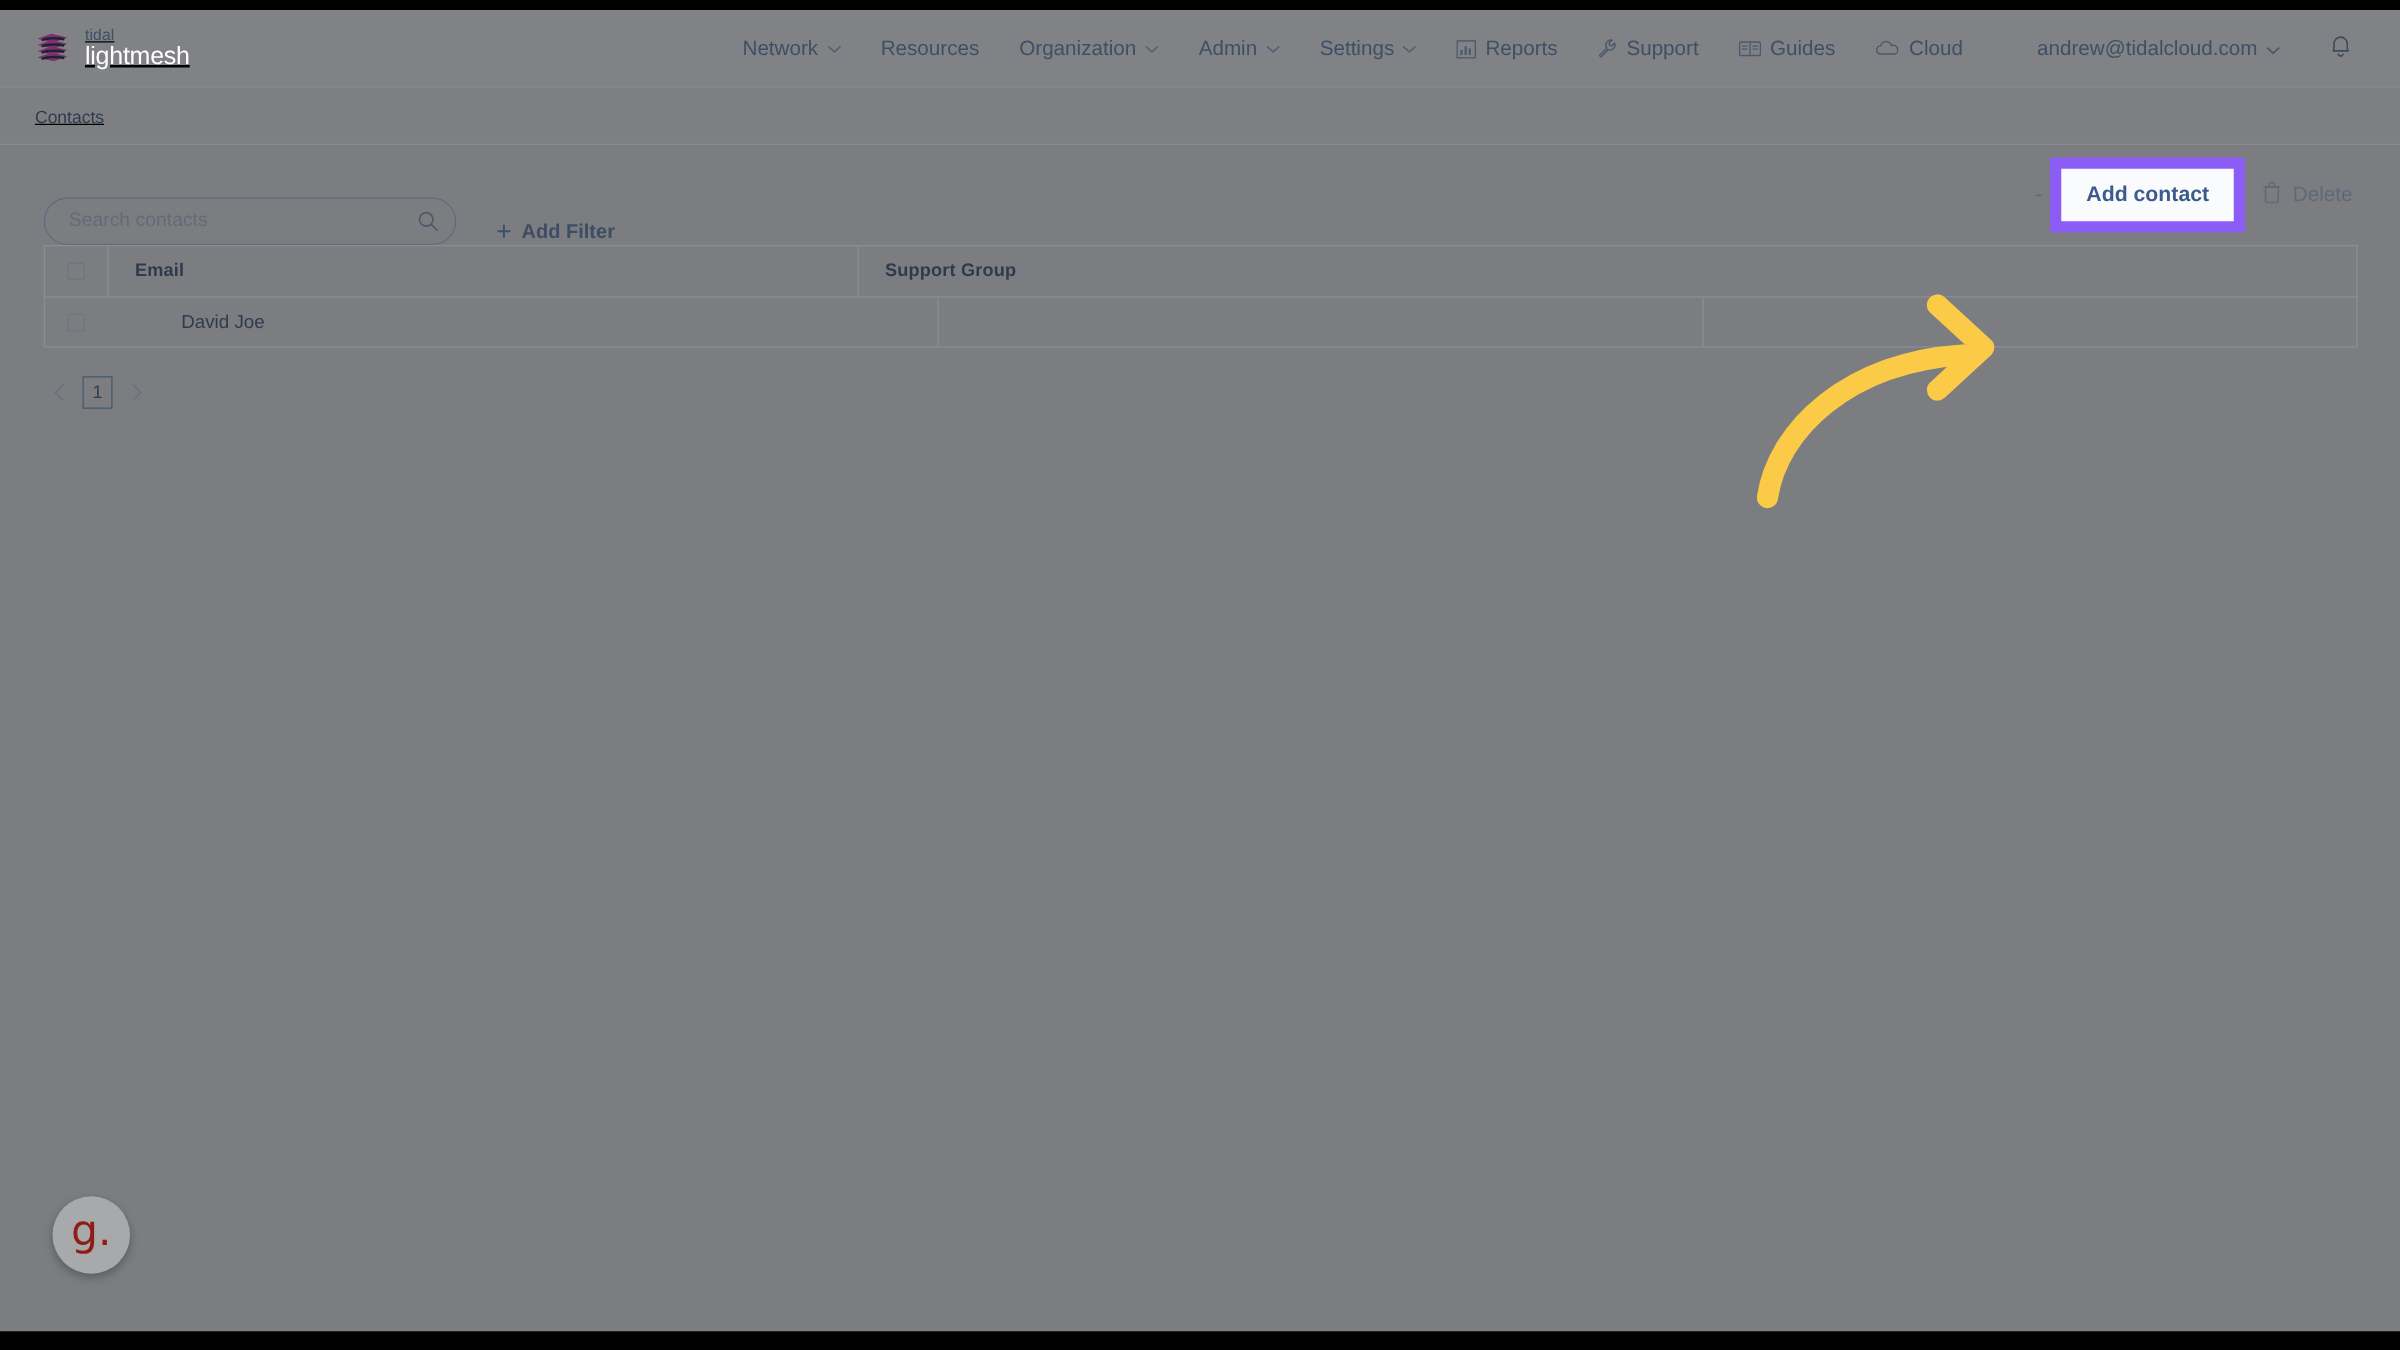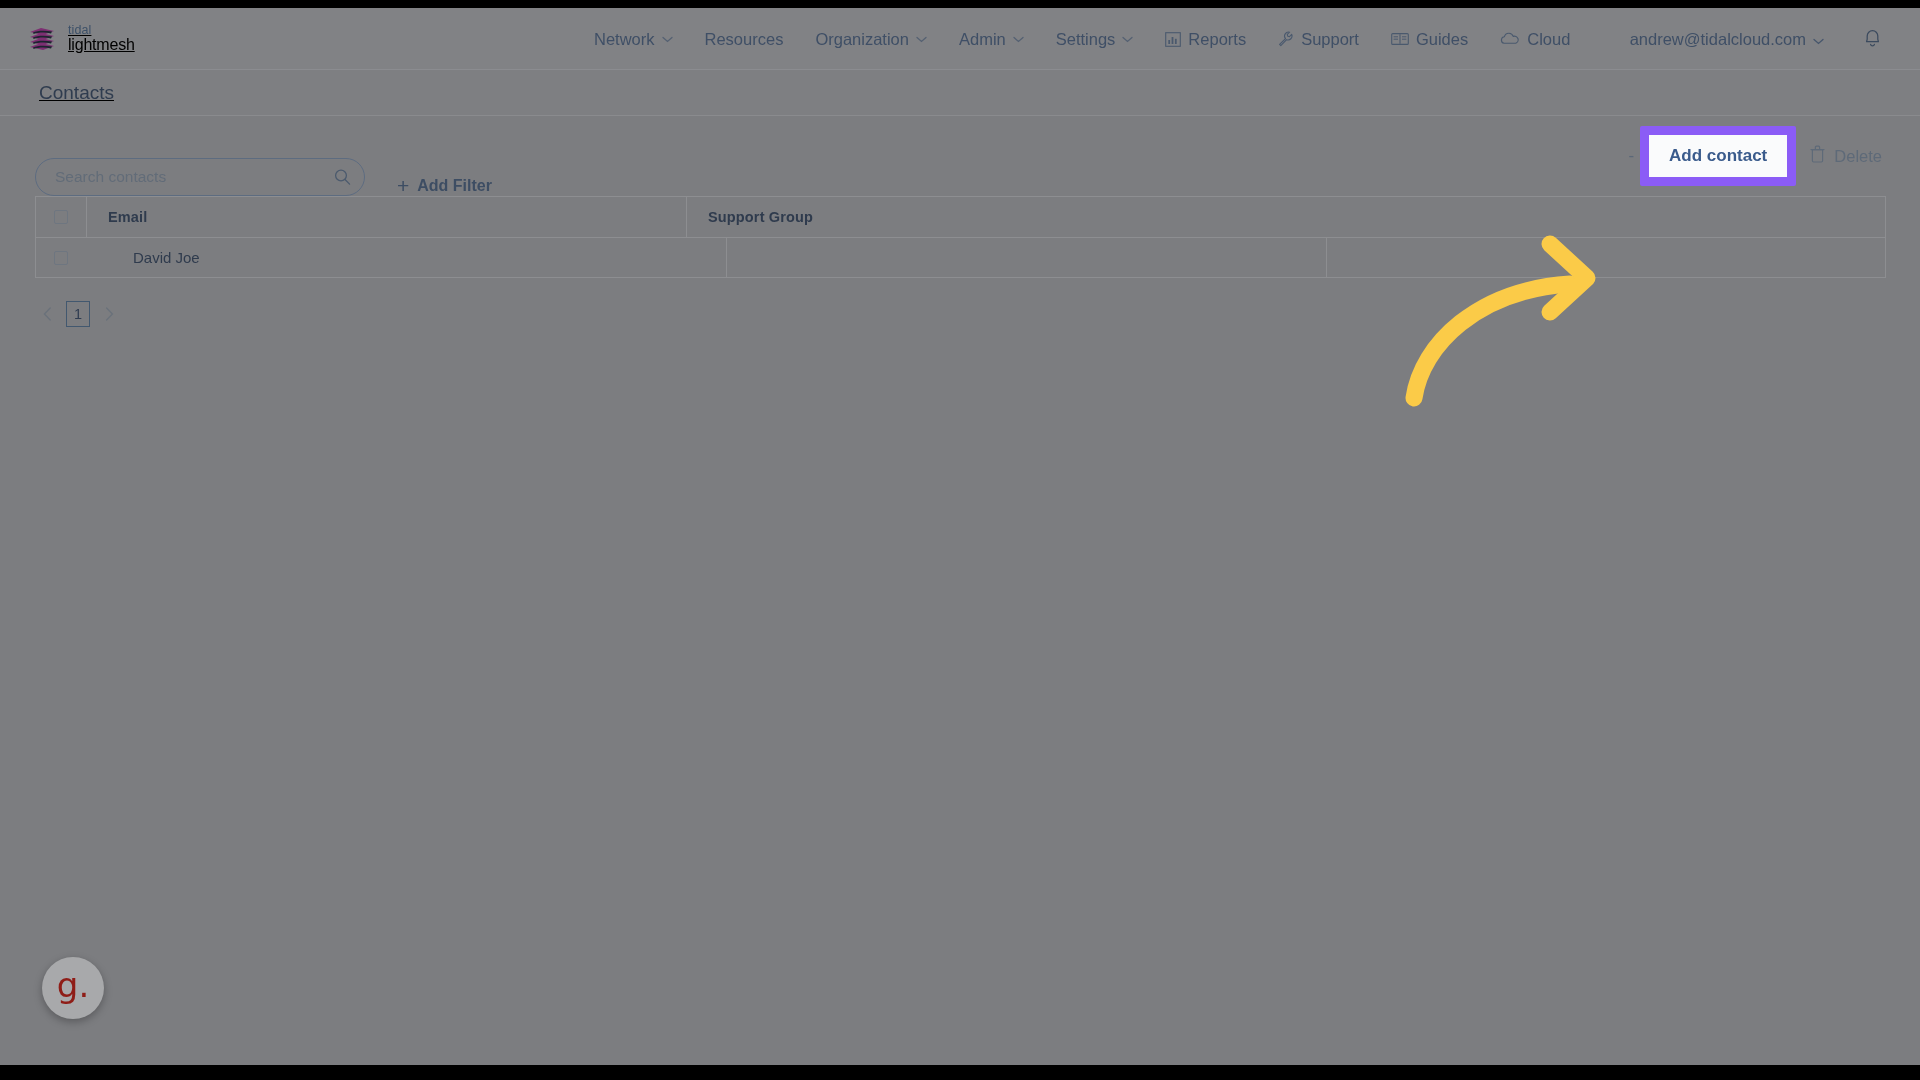--- a/index.html
+++ b/index.html
@@ -56,22 +56,22 @@
     position: relative;
     flex: 0 0 auto;
   }
   .brand-text { line-height: 1.04; }
   .brand-top {
     font-size: 12.5px;
     color: #3c5068;
     letter-spacing: .1px;
   }
   .brand-bottom {
-    font-size: 16px;
-    color: #000000;
+    font-size: 20px;
+    color: #ffffff;
     letter-spacing: -.2px;
     text-align: center;
   }
 
   .nav {
     position: absolute;
     left: 578px;
     top: 0;
     height: 62px;
     display: flex;
@@ -121,22 +121,22 @@
   
   #pagehead {
     height: 46px;
     width: 100%;
     background: #7e7f82;
     border-bottom: 1px solid #8a8b8e;
     display: flex;
     align-items: center;
   }
   #pagehead .title {
-    margin-left: 39px;
-    font-size: 19px;
+    margin-left: 28px;
+    font-size: 14px;
     color: #2f3c4f;
   }
 
   
   #content {
     position: relative;
     width: 100%;
     height: calc(100% - 62px - 46px);
     background: #7c7d80;
   }
@@ -233,21 +233,21 @@
     width: 1851px;
     border: 1px solid #8d8e91;
     border-bottom: none;
   }
   .thead, .trow {
     display: flex;
     align-items: center;
     border-bottom: 1px solid #8d8e91;
   }
   .thead { height: 41px; }
-  .trow  { height: 40px; }
+  .trow  { height: 40px; gap: 12px; }
 
   .cell-check {
     width: 50px;
     display: flex;
     justify-content: center;
     align-items: center;
     flex: 0 0 auto;
   }
   .chk {
     width: 14px; height: 14px;

